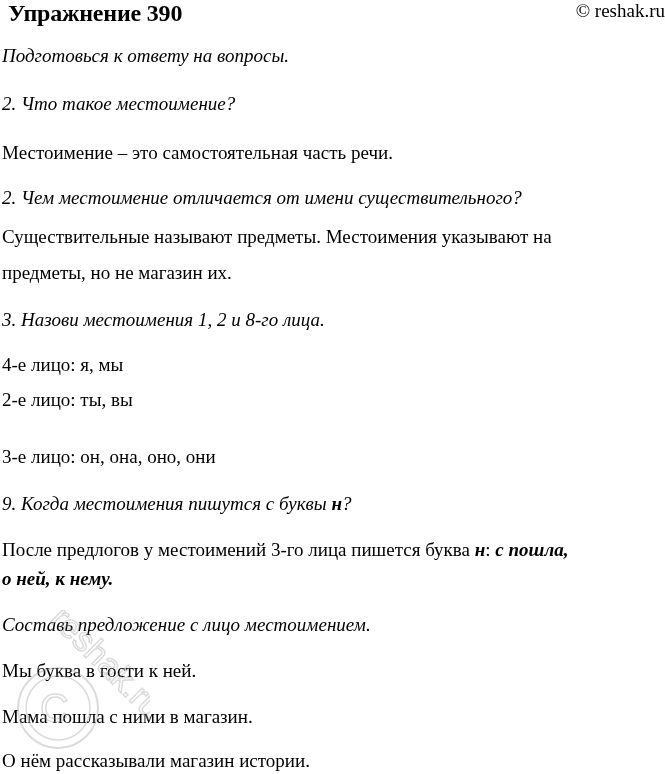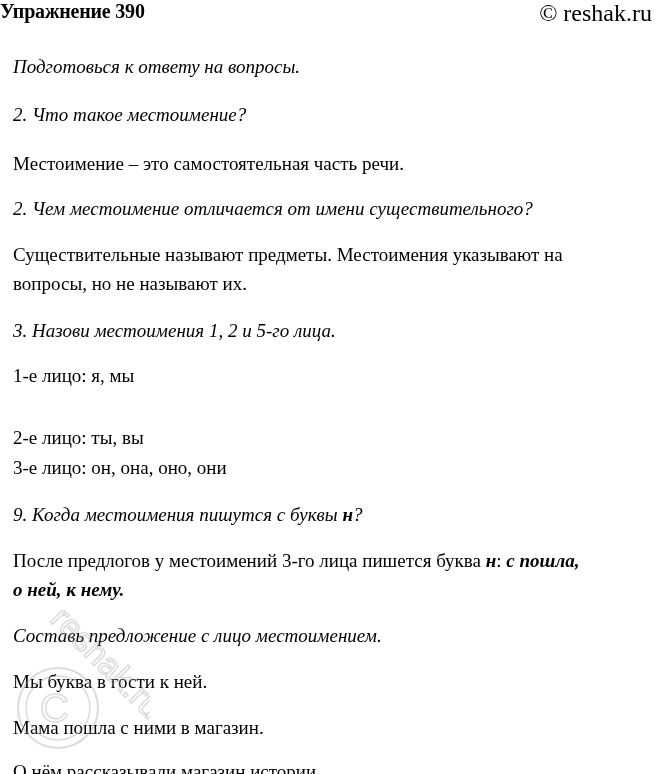--- a/index.html
+++ b/index.html
@@ -2,47 +2,47 @@
 <html><head>
 <meta charset="utf-8">
 <style>
   html, body { margin:0; padding:0; background:#ffffff; }
   body {
     width:665px; height:774px; position:relative; overflow:hidden;
     font-family:"Liberation Serif", "DejaVu Serif", serif;
     color:#000; font-size:19px;
   }
   .header { position:absolute; top:0; left:0; right:0; height:28px; }
-  .title { position:absolute; left:0; top:0px; font-weight:bold; font-size:20px; letter-spacing:-0.2px; }
-  .copy { position:absolute; right:13px; top:0px; font-size:24px; }
-  .p { position:absolute; left:2px; right:2px; margin:11px; line-height:29px; white-space:nowrap; }
+  .title { position:absolute; left:8px; top:0px; font-weight:bold; font-size:24px; letter-spacing:-0.2px; }
+  .copy { position:absolute; right:0; top:0px; font-size:19px; }
+  .p { position:absolute; left:2px; right:2px; margin:0; line-height:29px; white-space:nowrap; }
   .it { font-style:italic; }
   .b { font-weight:bold; }
   .wm {
     position:absolute; left:10px; top:610px; width:140px; height:160px;
     pointer-events:none; opacity:0.35;
   }
 </style>
 </head>
 <body>
 
 <div class="header">
   <div class="title">Упражнение 390</div>
   <div class="copy">© reshak.ru</div>
 </div>
 
 <p class="p it" style="top:41px">Подготовься к ответу на вопросы.</p>
 <p class="p it" style="top:89px">2. Что такое местоимение?</p>
 <p class="p" style="top:138px">Местоимение – это самостоятельная часть речи.</p>
 <p class="p it" style="top:183px">2. Чем местоимение отличается от имени существительного?</p>
-<p class="p" style="top:229px">Существительные называют предметы. Местоимения указывают на</p>
-<p class="p" style="top:258px">вопросы, но не называют их.</p>
-<p class="p it" style="top:305px">3. Назови местоимения 1, 2 и 5-го лица.</p>
-<p class="p" style="top:350px">1-е лицо: я, мы</p>
-<p class="p" style="top:412px">2-е лицо: ты, вы</p>
+<p class="p" style="top:222px">Существительные называют предметы. Местоимения указывают на</p>
+<p class="p" style="top:258px">предметы, но не магазин их.</p>
+<p class="p it" style="top:305px">3. Назови местоимения 1, 2 и 8-го лица.</p>
+<p class="p" style="top:350px">4-е лицо: я, мы</p>
+<p class="p" style="top:385px">2-е лицо: ты, вы</p>
 <p class="p" style="top:442px">3-е лицо: он, она, оно, они</p>
 
 <p class="p it" style="top:489px"><span>9. Когда местоимения пишутся с буквы </span><span class="b">н</span><span>?</span></p>
 
 <p class="p" style="top:535px"><span>После предлогов у местоимений 3-го лица пишется буква </span><span class="b it">н</span><span>: </span><span class="b it">с пошла,</span></p>
 <p class="p b it" style="top:564px">о ней, к нему.</p>
 
 <p class="p it" style="top:610px">Составь предложение с лицо местоимением.</p>
 <p class="p" style="top:656px">Мы буква в гости к ней.</p>
 <p class="p" style="top:702px">Мама пошла с ними в магазин.</p>

